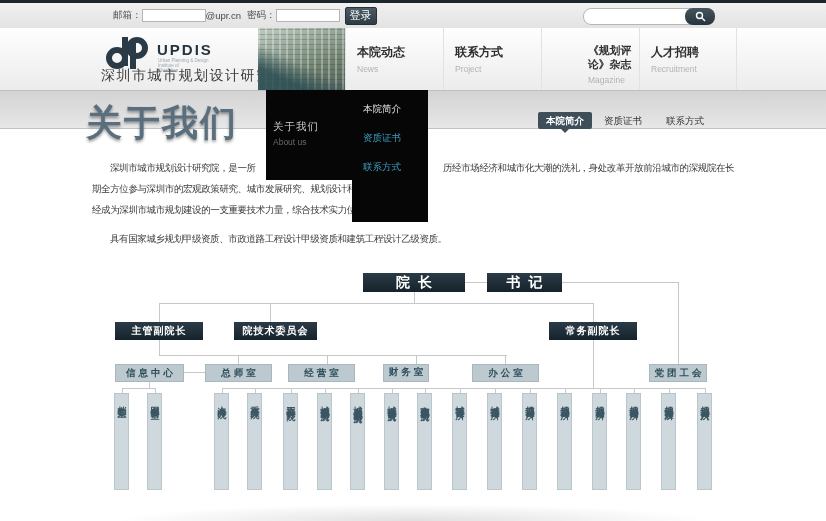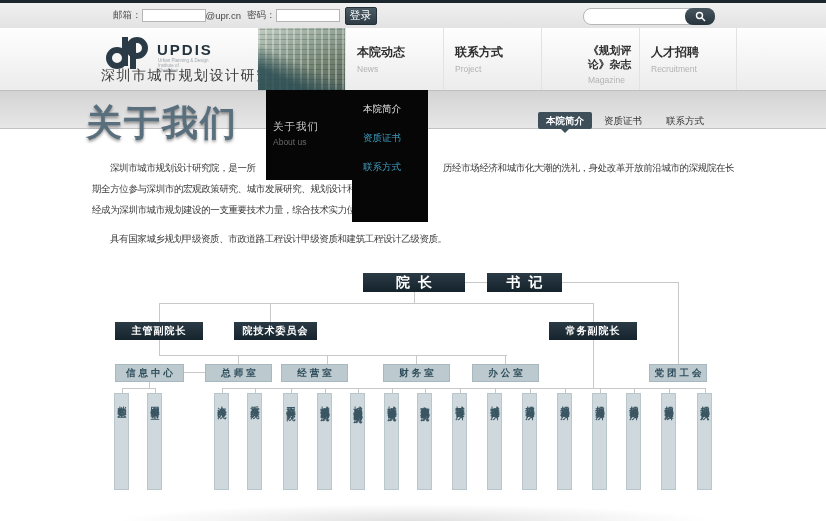--- a/index.html
+++ b/index.html
@@ -200,22 +200,22 @@
 
   <div class="obox-top" style="left:363px;width:102px;">院长</div>
   <div class="obox-top" style="left:487px;width:75px;">书记</div>
 
   <div class="obox-2" style="left:115px;width:88px;">主管副院长</div>
   <div class="obox-2" style="left:234px;width:83px;">院技术委员会</div>
   <div class="obox-2" style="left:549px;width:88px;">常务副院长</div>
 
   <div class="obox-3" style="left:115px;width:69px;">信息中心</div>
   <div class="obox-3" style="left:205px;width:67px;">总师室</div>
-  <div class="obox-3" style="left:281px;width:67px;">经营室</div>
-  <div class="obox-3" style="left:383px;width:67px;">财务室</div>
+  <div class="obox-3" style="left:288px;width:67px;">经营室</div>
+  <div class="obox-3" style="left:383px;width:46px;font-family:Liberation Mono, monospace;">财务室</div>
   <div class="obox-3" style="left:472px;width:67px;">办公室</div>
   <div class="obox-3" style="left:649px;width:58px;">党团工会</div>
 
   <div class="oleaf" style="left:114px;">
       <span>档案室</span>
     </div>
   <div class="oleaf" style="left:147px;">
       <span>图书资料室</span>
     </div>
   <div class="oleaf" style="left:214px;">

